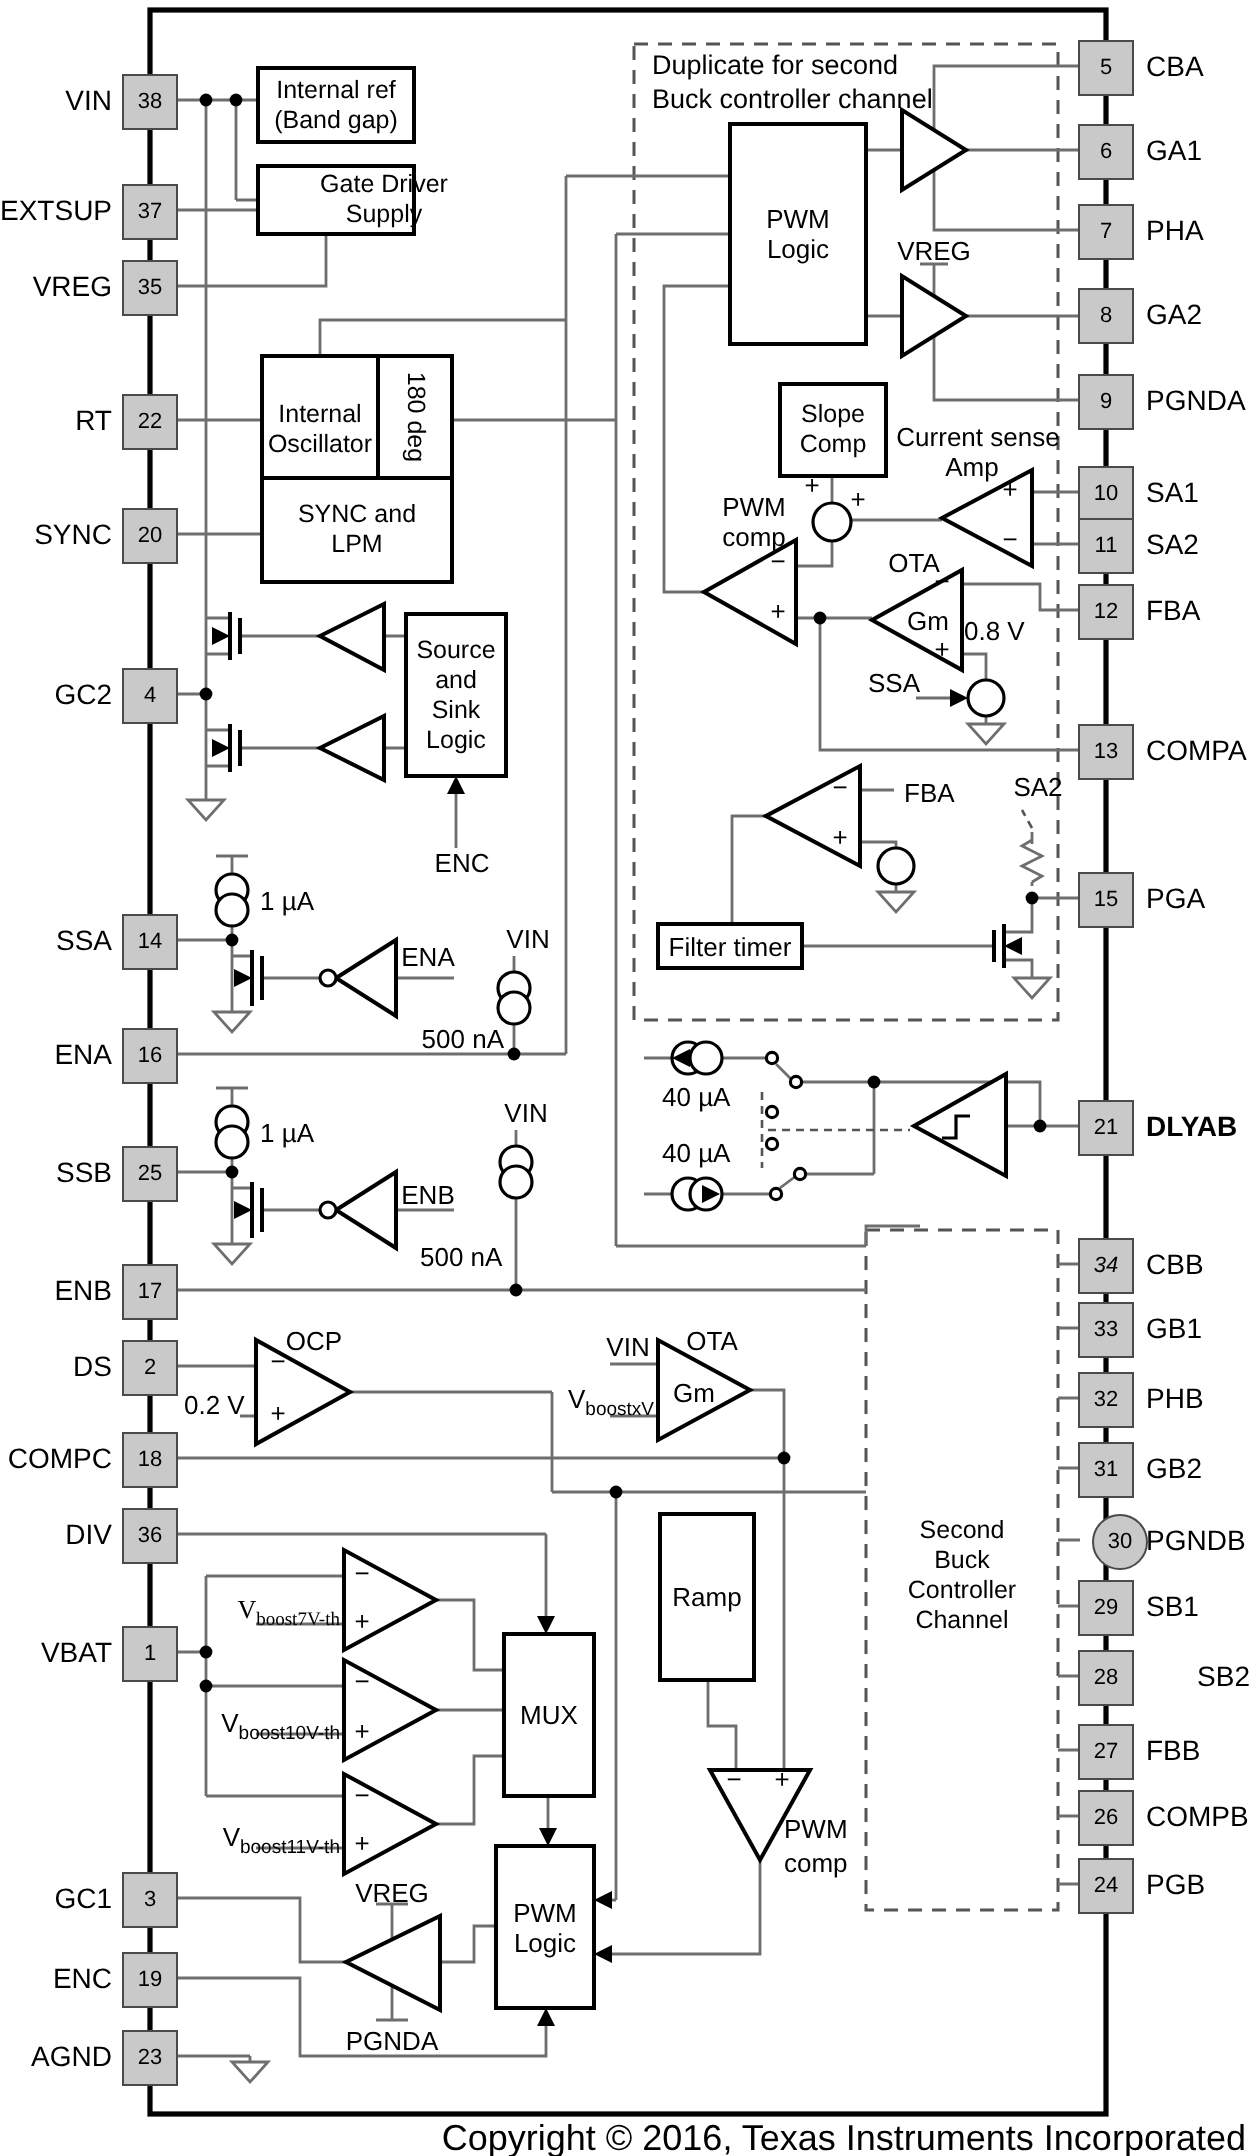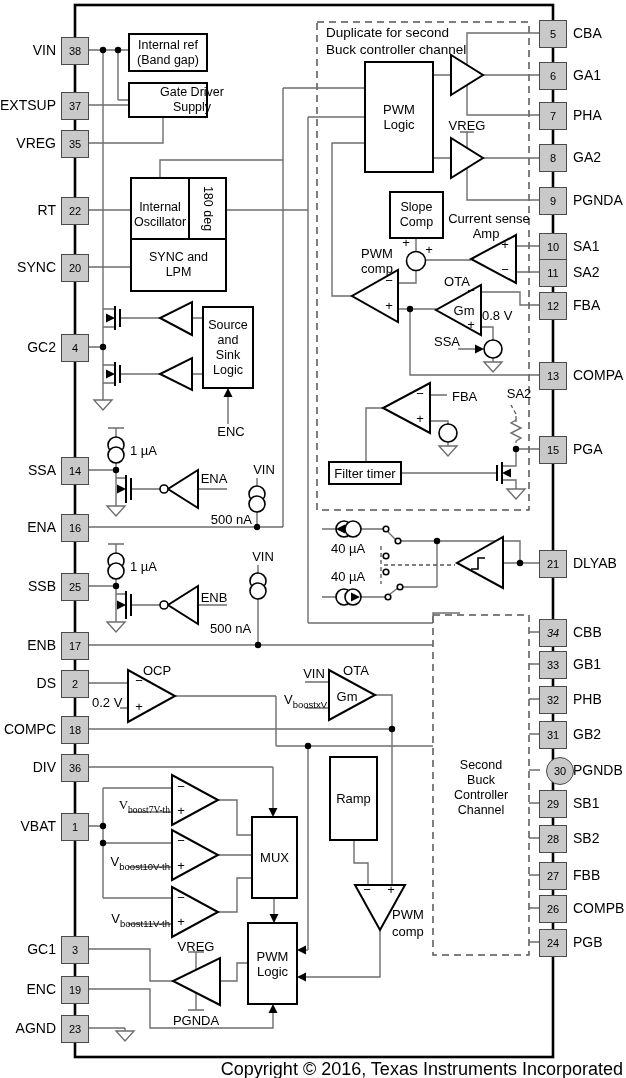--- a/index.html
+++ b/index.html
@@ -341,35 +341,35 @@
       <div class="plb" style="left: 573px; width: 52px; top: 236px;">SA1</div>
       <div class="psq" style="left: 539px; top: 259px;">11</div>
       <div class="plb" style="left: 573px; width: 52px; top: 262px;">SA2</div>
       <div class="psq" style="left: 539px; top: 292px;">12</div>
       <div class="plb" style="left: 573px; width: 52px; top: 295px;">FBA</div>
       <div class="psq" style="left: 539px; top: 362px;">13</div>
       <div class="plb" style="left: 573px; width: 52px; top: 365px;">COMPA</div>
       <div class="psq" style="left: 539px; top: 436px;">15</div>
       <div class="plb" style="left: 573px; width: 52px; top: 439px;">PGA</div>
       <div class="psq" style="left: 539px; top: 550px;">21</div>
-      <div class="plb" style="left: 573px; width: 52px; top: 553px; font-weight: 400;">DLYAB</div>
+      <div class="plb" style="left: 573px; width: 52px; top: 553px; font-weight: 700;">DLYAB</div>
       <div class="psq" style="left: 539px; top: 619px; font-style: italic;">34</div>
       <div class="plb" style="left: 573px; width: 52px; top: 622px;">CBB</div>
       <div class="psq" style="left: 539px; top: 651px;">33</div>
       <div class="plb" style="left: 573px; width: 52px; top: 654px;">GB1</div>
       <div class="psq" style="left: 539px; top: 686px;">32</div>
       <div class="plb" style="left: 573px; width: 52px; top: 689px;">PHB</div>
       <div class="psq" style="left: 539px; top: 721px;">31</div>
       <div class="plb" style="left: 573px; width: 52px; top: 724px;">GB2</div>
       <div class="psq" style="left: 546px; top: 757px; border-radius: 14px;">30</div>
       <div class="plb" style="left: 573px; width: 52px; top: 760px;">PGNDB</div>
       <div class="psq" style="left: 539px; top: 790px;">29</div>
       <div class="plb" style="left: 573px; width: 52px; top: 793px;">SB1</div>
       <div class="psq" style="left: 539px; top: 825px;">28</div>
-      <div class="plb" style="left: 573px; width: 52px; top: 828px;">SB2</div>
+      <div class="plb" style="left: 573px; width: 52px; top: 828px; text-align: right;">SB2</div>
       <div class="psq" style="left: 539px; top: 862px;">27</div>
       <div class="plb" style="left: 573px; width: 52px; top: 865px;">FBB</div>
       <div class="psq" style="left: 539px; top: 895px;">26</div>
       <div class="plb" style="left: 573px; width: 52px; top: 898px;">COMPB</div>
       <div class="psq" style="left: 539px; top: 929px;">24</div>
       <div class="plb" style="left: 573px; width: 52px; top: 932px;">PGB</div>
     </div>
 </div>
 
 </body></html>

